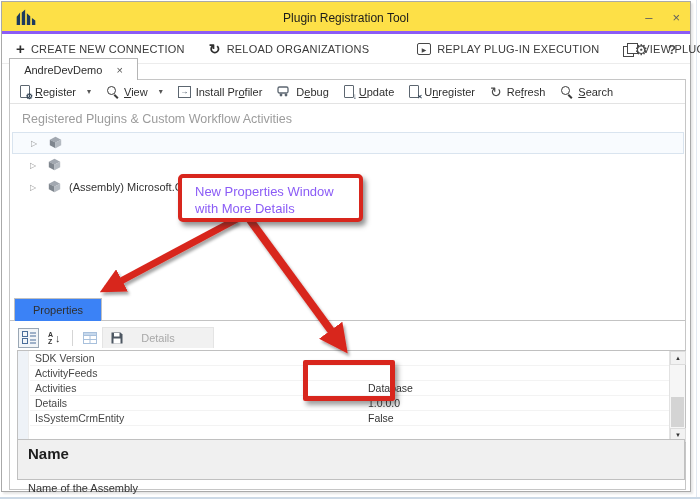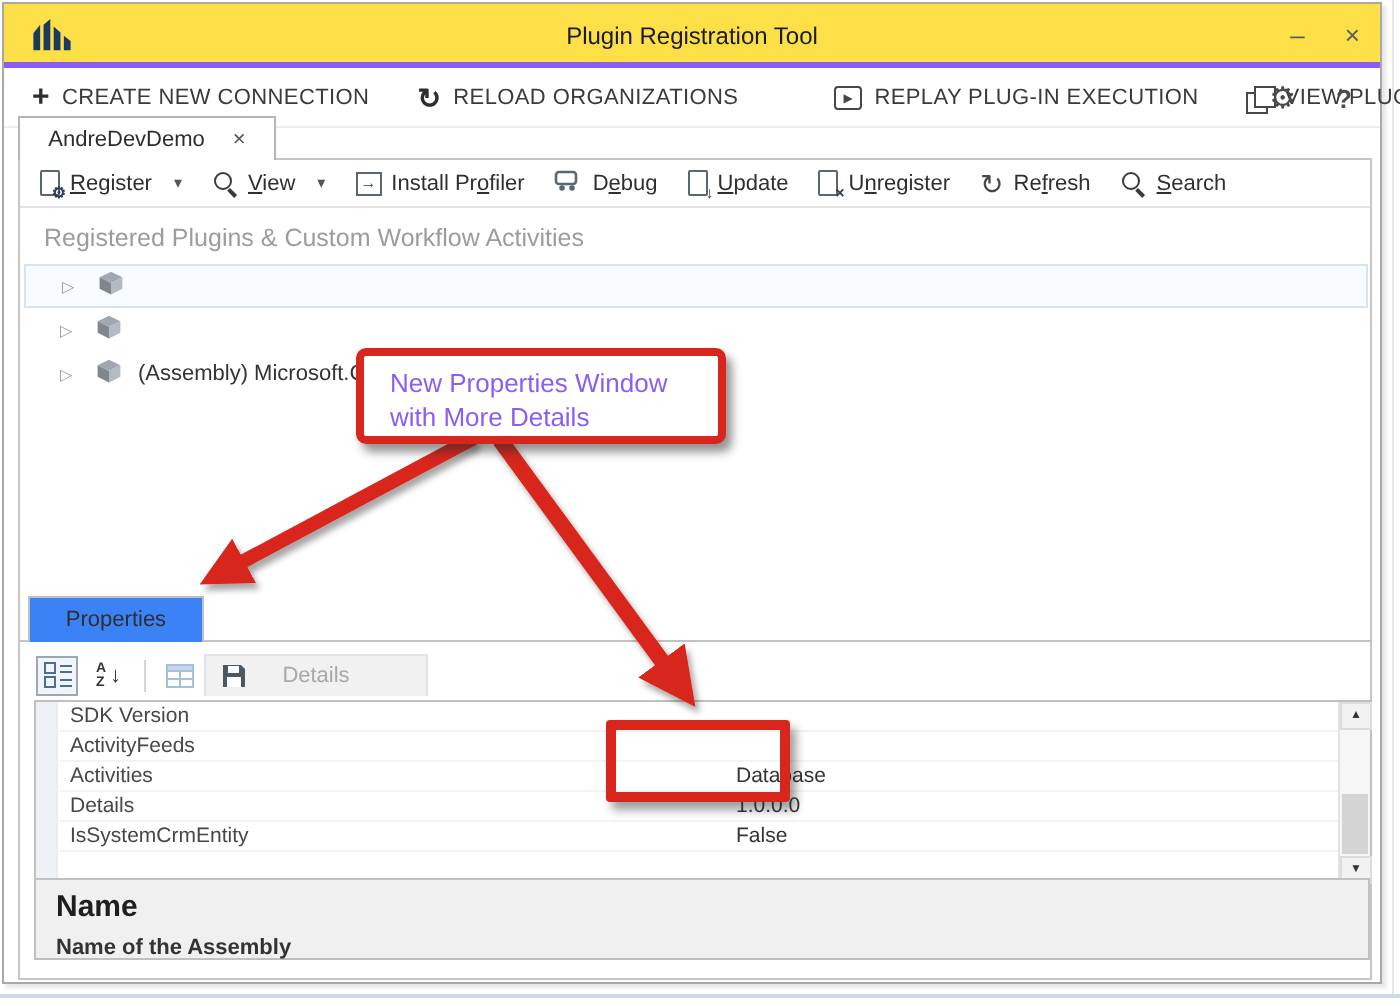--- a/index.html
+++ b/index.html
@@ -96,21 +96,21 @@
   .scrollbar { position:absolute; right:0; top:0; width:16px; height:100%; background:#f6f6f6; border-left:1px solid #e2e2e2; }
   .sb-btn { position:absolute; left:0; width:16px; height:14px; background:#f2f2f2; border:1px solid #dcdcdc;
             display:flex; align-items:center; justify-content:center; font-size:6px; color:#333; }
   .sb-up { top:0; } .sb-down { bottom:0; }
   .sb-thumb { position:absolute; left:1px; top:46px; width:13px; height:30px; background:#d4d4d4; }
 
   
   .descbox { position:absolute; left:7px; top:359px; width:668px; height:41px; background:#f0f0f0;
              border:1px solid #c0c0c0; padding:5px 10px; }
   .desc-title { font-size:15px; font-weight:bold; color:#1e1e1e; }
-  .desc-text { font-size:11px; color:#333; margin-top:6px;font-weight:bold; }
+  .desc-text { font-size:11px; color:#333; margin-top:20px; }
 
   
   .callout { position:absolute; left:178px; top:174px; width:185px; height:48px; background:#fff;
              border:4px solid #d8261d; border-radius:5px; box-shadow:3px 4px 5px rgba(40,40,40,0.5);
              padding:5px 0 0 13px; z-index:10; }
   .callout div { font-size:13px; font-weight:normal; color:#8b5cf6; line-height:17px; }
   .red-rect { position:absolute; left:303px; top:360px; width:92px; height:41px; border:5px solid #d8261d;
               border-radius:2px; box-shadow:3px 4px 5px rgba(40,40,40,0.45); z-index:10; background:transparent; }
   .arrows { position:absolute; left:0; top:0; width:700px; height:503px; z-index:9; pointer-events:none; }
 

